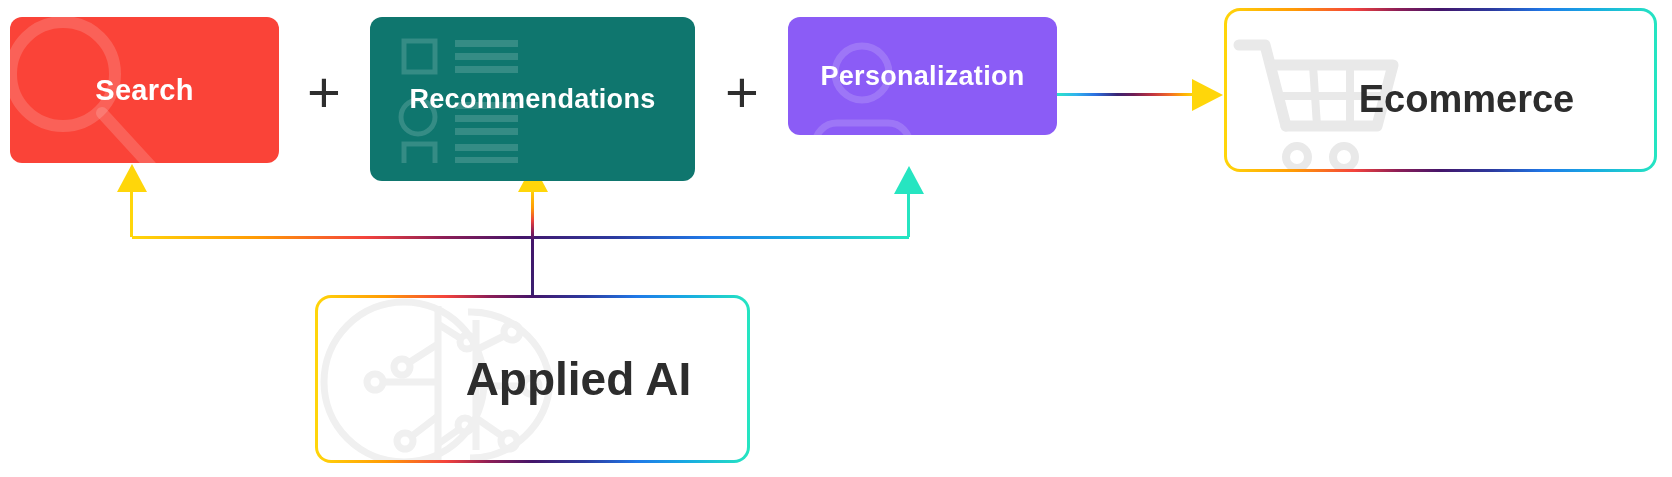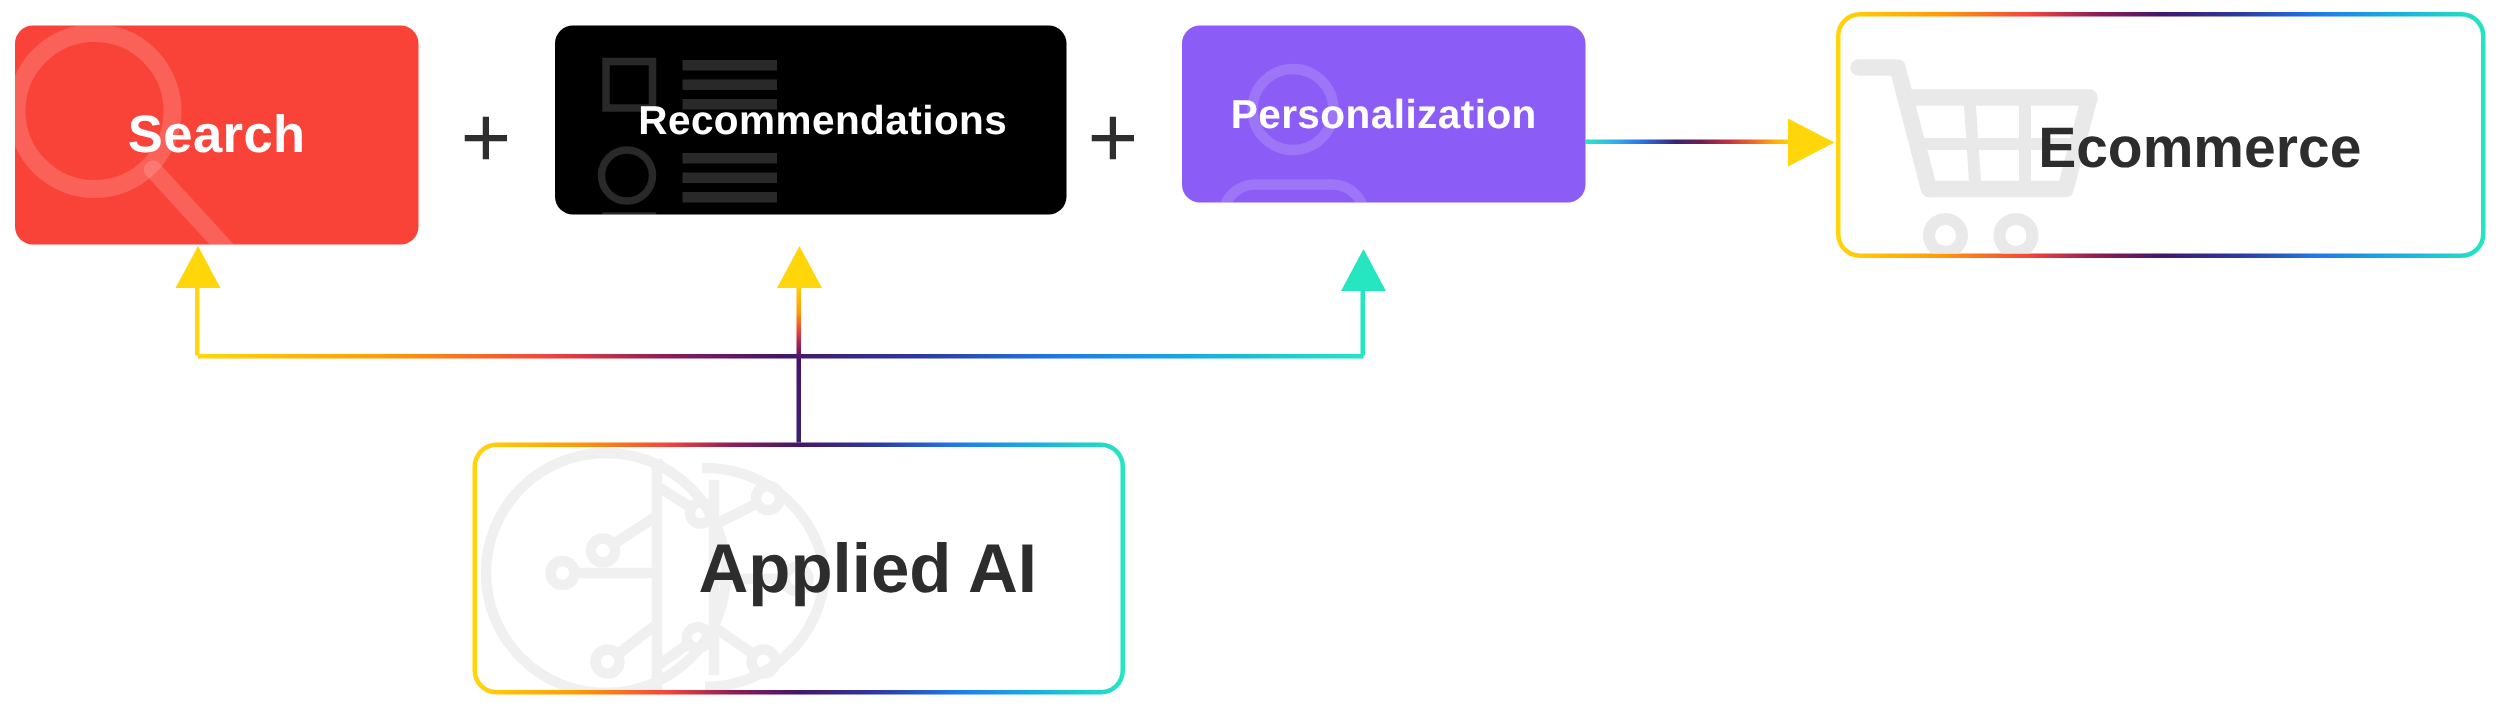--- a/index.html
+++ b/index.html
@@ -14,22 +14,22 @@
   }
   html,body{margin:0;padding:0;background:#ffffff;}
   body{font-family:"Liberation Sans",sans-serif;}
   #stage{position:relative;width:1672px;height:477px;background:#ffffff;overflow:hidden;}
 
   
   .cbox{position:absolute;border-radius:12px;overflow:hidden;display:flex;align-items:center;justify-content:center;}
   .cbox .wm{position:absolute;left:0;top:0;pointer-events:none;}
   .cbox .label{position:relative;z-index:2;color:#ffffff;font-weight:700;font-size:27px;letter-spacing:.3px;}
   #box-search{left:10px;top:17px;width:269px;height:146px;background:#FA4338;}
-  #box-search .label{font-size:35px;}
-  #box-recs{left:370px;top:17px;width:325px;height:126px;background:#000000;padding-left:16px;}
+  #box-search .label{font-size:29px;}
+  #box-recs{left:370px;top:17px;width:325px;height:164px;background:#0f766e;}
   #box-pers{left:788px;top:17px;width:269px;height:118px;background:#8b5cf6;}
 
   
   .plus{position:absolute;transform:translate(-50%,-50%);color:var(--plus-dark);font-size:58px;font-weight:400;line-height:1;}
   #plus-1{left:324px;top:92px;}
   #plus-2{left:742px;top:92px;}
 
   
   .gwrap{position:absolute;padding:3px;border-radius:16px;background:var(--rainbow);box-sizing:border-box;}
   .ginner{position:relative;width:100%;height:100%;background:#ffffff;border-radius:13px;overflow:hidden;}

